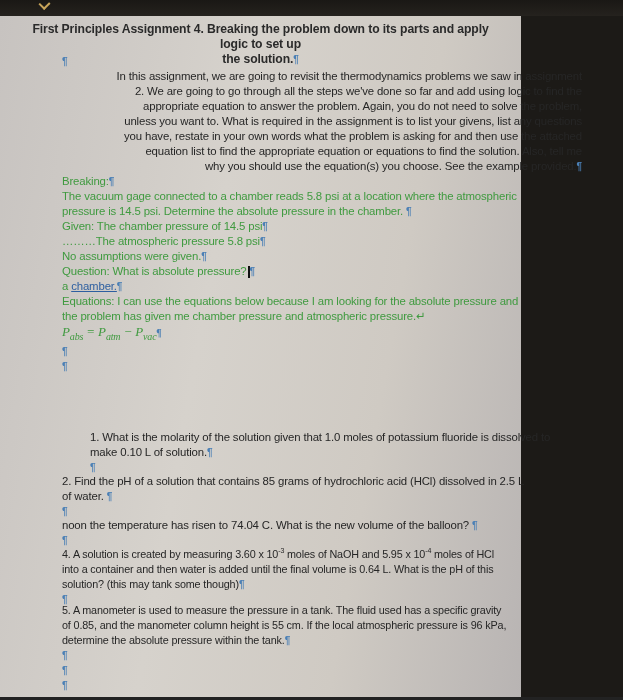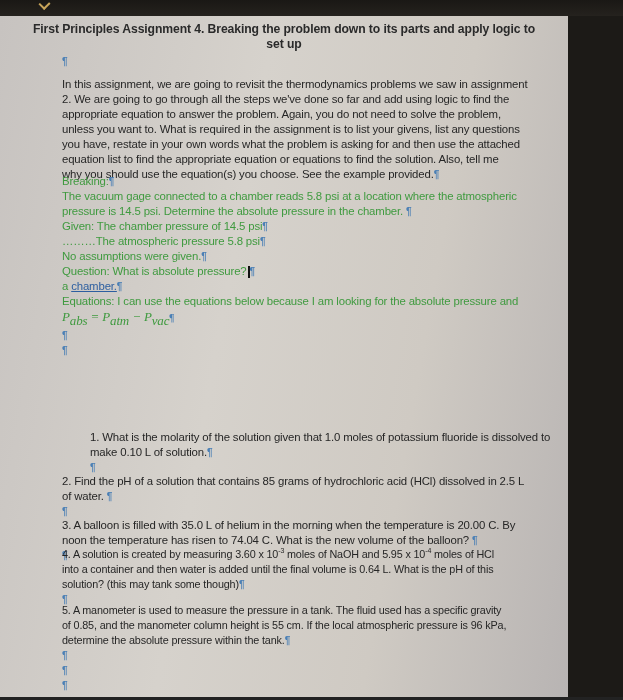--- a/index.html
+++ b/index.html
@@ -12,94 +12,95 @@
   .topbar {
     position:absolute; left:0; top:0; width:623px; height:16px;
     background:linear-gradient(#1a1815,#25221e);
   }
   .topbar .logo {
     position:absolute; left:40px; top:0px; width:7px; height:6px;
     border-left:2px solid #c9a55a; border-bottom:2px solid #c9a55a;
     transform:rotate(-45deg);
   }
   .page {
-    position:absolute; left:0; top:16px; width:568px; height:681px;
+    position:absolute; left:0; top:16px; width:521px; height:681px;
     background:linear-gradient(100deg,#c7c3c0 0%,#d6d2cc 40%,#cfcac3 70%,#b8b4b3 100%);
     color:#2a2a2a;
   }
   .title {
     font-weight:bold; font-size:12.2px; text-align:center;
     line-height:15px; padding:6px 30px 0 30px; letter-spacing:-0.1px;
   }
   .para { position:absolute; left:62px; width:520px; font-size:11.4px; line-height:15px; letter-spacing:-0.15px;}
   .pil { color:#4a7fb5; font-weight:bold; font-size:10px;}
   .green { color:#3f9a3f; }
   .black { color:#262626; }
   .line { white-space:nowrap; }
   .eq { font-family:"Liberation Serif", serif; font-style:italic; font-size:13px; color:#3f9a3f; }
-  .eq sub { font-size:13px; }
+  .eq sub { font-size:10px; }
   .link { text-decoration:underline; color:#2d5fa0; }
   .cursor { display:inline-block; width:2px; height:12px; background:#111; vertical-align:middle; margin-left:1px;}
   .bottom { position:absolute; left:0; top:697px; width:623px; height:3px; background:#222;}
 </style>
 </head>
 <body>
 
 <div class="topbar">
   <div class="logo"></div>
 </div>
 
 <div class="page">
   <div class="title">
     <div>First Principles Assignment 4. Breaking the problem down to its parts and apply logic to set up</div>
+    <div><span>the solution.</span><span class="pil">¶</span></div>
   </div>
 
   <div class="para" style="top:38px;"><span class="pil">¶</span></div>
 
-  <div class="para black" style="top:61px;">
+  <div class="para black" style="top:53px;text-align:right;">
     <div class="line">In this assignment, we are going to revisit the thermodynamics problems we saw in assignment</div>
     <div class="line">2.  We are going to go through all the steps we've done so far and add using logic to find the</div>
     <div class="line">appropriate equation to answer the problem. Again, you do not need to solve the problem,</div>
     <div class="line">unless you want to. What is required in the assignment is to list your givens, list any questions</div>
     <div class="line">you have, restate in your own words what the problem is asking for and then use the attached</div>
     <div class="line">equation list to find the appropriate equation or equations to find the solution. Also, tell me</div>
     <div class="line"><span>why you should use the equation(s) you choose. See the example provided.</span><span class="pil">¶</span></div>
   </div>
 
   <div class="para green" style="top:158px;">
     <div class="line"><span>Breaking:</span><span class="pil">¶</span></div>
     <div class="line">The vacuum gage connected to a chamber reads 5.8 psi at a location where the atmospheric</div>
     <div class="line"><span>pressure is 14.5 psi. Determine the absolute pressure in the chamber.</span> <span class="pil">¶</span></div>
     <div class="line"><span>Given: The chamber pressure of 14.5 psi</span><span class="pil">¶</span></div>
     <div class="line"><span>………</span><span>The atmospheric pressure 5.8 psi</span><span class="pil">¶</span></div>
     <div class="line"><span>No assumptions were given.</span><span class="pil">¶</span></div>
     <div class="line"><span>Question: What is absolute pressure?</span><span class="cursor"></span><span class="pil">¶</span></div>
     <div class="line"><span>a </span><span class="link">chamber.</span><span class="pil">¶</span></div>
     <div class="line">Equations: I can use the equations below because I am looking for the absolute pressure and</div>
+    <div class="line"><span>the problem has given me chamber pressure and atmospheric pressure.</span><span>↵</span></div>
     <div class="line eq">
       <span>P</span><sub>abs</sub><span> = </span><span>P</span><sub>atm</sub><span> − </span><span>P</span><sub>vac</sub><span class="pil">¶</span>
     </div>
     <div class="line"><span class="pil">¶</span></div>
     <div class="line"><span class="pil">¶</span></div>
   </div>
 
   <div class="para black" style="top:414px;margin-left:28px;">
     <div class="line">1. What is the molarity of the solution given that 1.0 moles of potassium fluoride is dissolved to</div>
     <div class="line"><span>make 0.10 L of solution.</span><span class="pil">¶</span></div>
     <div class="line"><span class="pil">¶</span></div>
   </div>
 
   <div class="para black" style="top:458px;">
     <div class="line">2. Find the pH of a solution that contains 85 grams of hydrochloric acid (HCl) dissolved in 2.5 L</div>
     <div class="line"><span>of water.</span> <span class="pil">¶</span></div>
     <div class="line"><span class="pil">¶</span></div>
   </div>
 
   <div class="para black" style="top:502px;">
-    <div class="line">3. A balloon is filled with 35.0 L of helium in the morning when the temperature is 20.00 C. By</div>
     <div class="line"><span>noon the temperature has risen to 74.04 C. What is the new volume of the balloon?</span> <span class="pil">¶</span></div>
     <div class="line"><span class="pil">¶</span></div>
   </div>
 
   <div class="para black" style="top:525px; font-size:10.8px;">
   </div>
   <div class="para black" style="top:527px; font-size:10.8px;">
     <div class="line"><span>4. A solution is created by measuring 3.60 x 10</span><sup style="font-size:7px">-3</sup><span> moles of NaOH and 5.95 x 10</span><sup style="font-size:7px">-4</sup><span> moles of HCl</span></div>
     <div class="line">into a container and then water is added until the final volume is 0.64 L. What is the pH of this</div>
     <div class="line"><span>solution? (this may tank some though)</span><span class="pil">¶</span></div>

